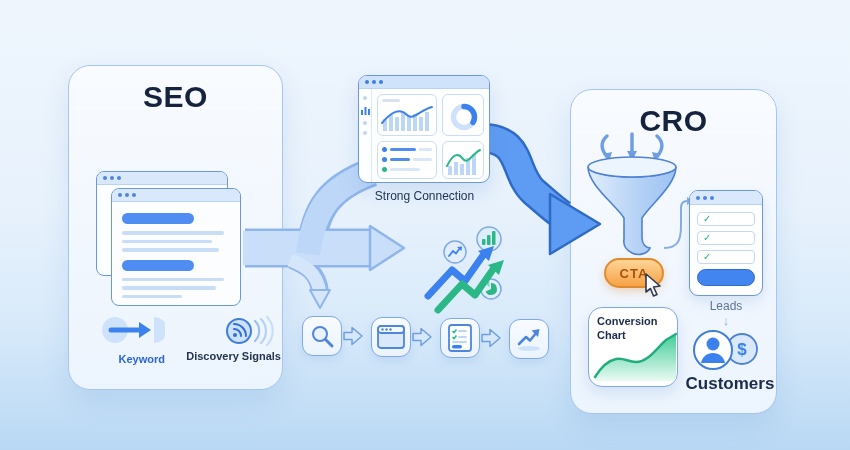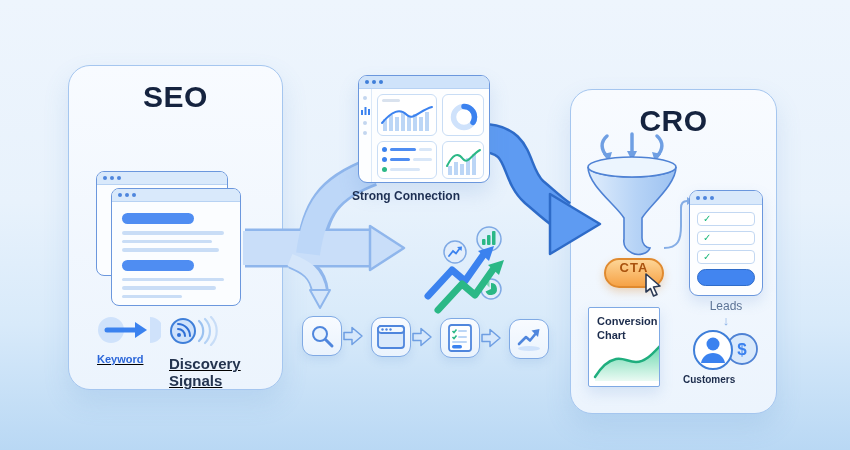--- a/index.html
+++ b/index.html
@@ -25,64 +25,64 @@
   
   .window{position:absolute;background:#fbfdff;border:1.5px solid #6b97dd;border-radius:8px;overflow:hidden;z-index:5;}
   .win-bar{height:13px;background:#d9e9fb;border-bottom:1px solid #b7d2f3;display:flex;align-items:center;gap:3px;padding-left:6px;}
   .win-dot{width:4px;height:4px;border-radius:50%;background:#4f86dd;}
   #win-back{left:27px;top:105px;width:132px;height:105px;}
   #win-front{left:42px;top:122px;width:130px;height:118px;}
   .win-body{padding:9px 10px;}
   .pill-line{height:11px;width:72px;border-radius:6px;background:#4f8df2;margin:2px 0 7px;}
   .lt-line{height:3.5px;border-radius:2px;background:#c9ddf6;margin:5px 0;}
   
-  .foot-item{position:absolute;z-index:5;text-align:left;text-decoration:underline;}
+  .foot-item{position:absolute;z-index:5;text-align:right;}
   #kw-item{left:28px;top:248px;width:68px;}
   #ds-item{left:100px;top:250px;width:112px;}
   .foot-label-blue{margin-top:3px;font-size:11px;font-weight:700;color:#2b66d9;}
-  .foot-label-dark{margin-top:5px;font-size:15px;font-weight:600;color:#24344f;}
+  .foot-label-dark{font-size:11px;font-weight:600;color:#24344f;}
   
   #dashboard{position:absolute;left:358px;top:75px;width:132px;height:108px;z-index:5;
     background:#fdfeff;border:1.5px solid #6b97dd;border-radius:9px;overflow:hidden;
     box-shadow:0 10px 20px rgba(90,140,205,.18);}
   #dash-bar{height:13px;background:#cfe3fa;border-bottom:1px solid #b7d2f3;display:flex;align-items:center;gap:3px;padding-left:6px;}
   #dash-body{display:flex;height:95px;}
   #dash-side{width:14px;border-right:1px solid #dce9f8;display:flex;flex-direction:column;align-items:center;gap:6px;padding-top:7px;}
   .side-dot{width:4px;height:4px;border-radius:50%;background:#c3d6ef;}
   #dash-grid{flex:1;display:grid;grid-template-columns:60px 42px;grid-template-rows:42px 38px;gap:5px;padding:5px;}
   .panel{background:#fff;border:1px solid #c9ddf5;border-radius:6px;overflow:hidden;}
   .p3-row{display:flex;align-items:center;gap:3px;margin:5px 4px;}
   .p3-dot{width:5px;height:5px;border-radius:50%;flex:none;}
   .p3-line{height:3.5px;border-radius:2px;}
-  #strong-label{position:absolute;left:352px;top:189px;width:145px;text-align:left;
-    font-size:12px;font-weight:700;color:#1d2f52;z-index:5;}
+  #strong-label{position:absolute;left:352px;top:189px;width:145px;text-align:center;
+    font-size:12px;font-weight:400;color:#1d2f52;z-index:5;}
   
   .tile{position:absolute;width:40px;height:40px;border:1.5px solid #7fa9e4;border-radius:11px;z-index:5;
     background:linear-gradient(180deg,#f8fbff,#eaf3fd);box-shadow:0 4px 8px rgba(90,140,205,.15);
     display:flex;align-items:center;justify-content:center;}
   
   #growth{position:absolute;left:420px;top:225px;z-index:5;}
   
   #funnel{position:absolute;left:10px;top:38px;z-index:5;}
   #cta-btn{position:absolute;left:33px;top:168px;width:60px;height:30px;z-index:5;
     background:linear-gradient(180deg,#fdd596,#f6a246);border:2px solid #e08a2f;border-radius:15px;
-    display:flex;justify-content:center;font-size:13px;font-weight:800;color:#a9520e;letter-spacing:1px;
+    display:flex;align-items:center;justify-content:center;font-size:13px;font-weight:800;color:#a9520e;letter-spacing:1px;
     box-shadow:0 4px 8px rgba(220,140,50,.3);}
   #cursor{position:absolute;left:72px;top:183px;z-index:6;}
   #checklist{position:absolute;left:118px;top:100px;width:74px;height:106px;z-index:5;
     background:#fdfeff;border:1.5px solid #6b97dd;border-radius:9px;overflow:hidden;box-shadow:0 6px 14px rgba(90,140,205,.18);}
   .chk-row{height:14px;margin:0 7px 5px;background:#fff;border:1px solid #c3d8f2;border-radius:4px;
     display:flex;align-items:center;padding-left:5px;font-size:10px;font-weight:800;color:#1db87b;line-height:1;}
   .chk-pill{height:17px;margin:3px 7px 0;background:#4285f0;border:1px solid #2f6cc9;border-radius:9px;}
   #leads-label{position:absolute;left:118px;top:209px;width:74px;text-align:center;font-size:12px;font-weight:400;color:#5c7396;z-index:5;}
   #leads-arrow{position:absolute;left:118px;top:223px;width:74px;text-align:center;font-size:13px;color:#86aee6;z-index:5;}
   #customers-ic{position:absolute;left:118px;top:238px;z-index:5;}
-  #customers-label{position:absolute;left:112px;top:284px;width:94px;font-size:10px;font-weight:800;color:#1c2c4c;z-index:5;}
-  #conv-card{position:absolute;left:17px;top:217px;width:72px;height:80px;z-index:5;
-    background:#fff;border:1.5px solid #7fa9e4;border-radius:2px;box-shadow:0 6px 14px rgba(90,140,205,.18);overflow:hidden;}
+  #customers-label{position:absolute;left:112px;top:284px;width:94px;text-align:center;font-size:17px;font-weight:800;color:#1c2c4c;z-index:5;}
+  #conv-card{position:absolute;left:17px;top:217px;width:90px;height:80px;z-index:5;
+    background:#fff;border:1.5px solid #7fa9e4;border-radius:14px;box-shadow:0 6px 14px rgba(90,140,205,.18);overflow:hidden;}
   #conv-title{position:absolute;left:8px;top:7px;width:80px;font-size:11px;font-weight:800;color:#1c2c4c;line-height:1.25;z-index:2;}
   #conv-chart{position:absolute;left:3px;right:3px;bottom:3px;z-index:1;}
   
   #arrows{position:absolute;left:0;top:0;z-index:2;pointer-events:none;}
   #logo{position:absolute;left:752px;top:401px;width:84px;text-align:right;
     font-size:17px;font-weight:800;color:#3194e4;z-index:5;letter-spacing:.2px;}
 </style>
 </head>
 <body>
 

